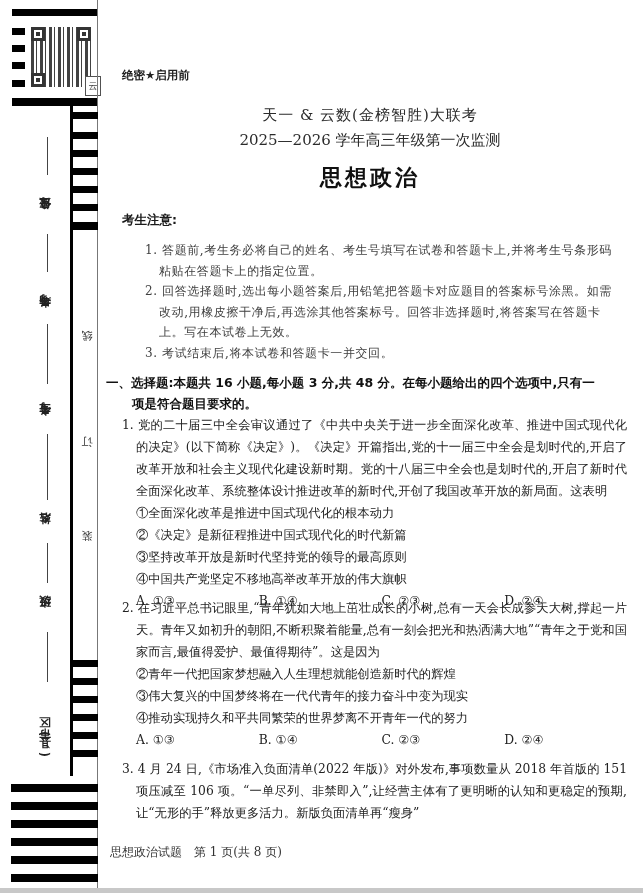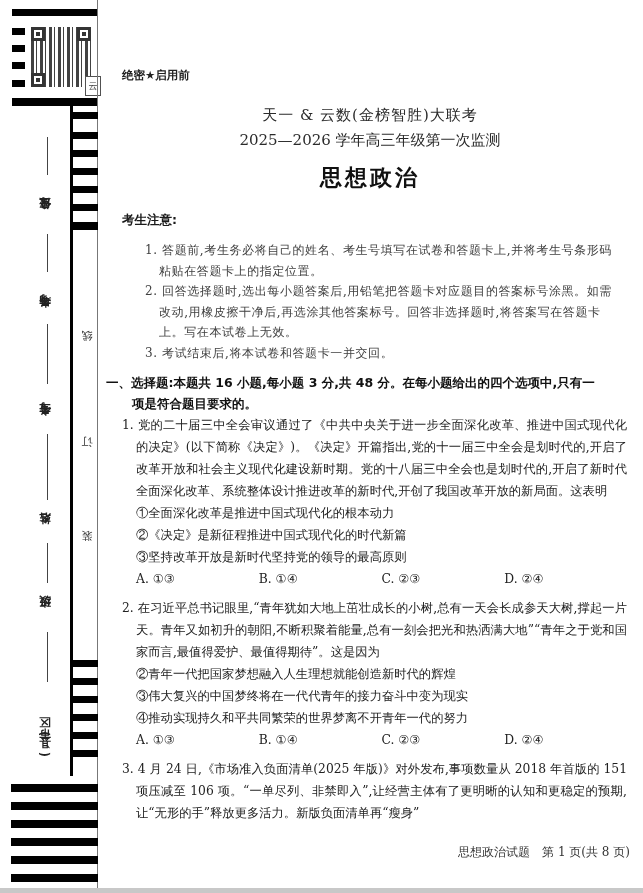--- a/index.html
+++ b/index.html
@@ -66,21 +66,21 @@
     padding-left:26px; text-indent:-26px; box-sizing:border-box;
   }
 
   .q { position:absolute; left:122px; width:505px; font-size:12.3px; line-height:22px; color:#222; }
   .q-stem { padding-left:14px; text-indent:-14px; margin:0; text-align:justify; }
   .q-opt { padding-left:14px; margin:0; }
   .q-choices { display:flex; padding-left:14px; margin:0; }
   .q-choices span { width:130px; }
 
   .footer {
-    position:absolute; left:110px; width:520px; top:844px; text-align:right;
+    position:absolute; left:110px; width:520px; top:844px; text-align:left;
     font-size:12px; color:#333;
   }
 </style>
 </head>
 <body>
 
 <div class="margin">
 
   <div class="bar" style="left:12px;top:9px;width:86px;height:7px;"></div>
 
@@ -159,20 +159,21 @@
   <p class="notice-item">3. 考试结束后,将本试卷和答题卡一并交回。</p>
 </div>
 
 <div class="section-head">一、选择题:本题共 16 小题,每小题 3 分,共 48 分。在每小题给出的四个选项中,只有一项是符合题目要求的。</div>
 
 <div class="q" style="top:414px;">
   <p class="q-stem">1. 党的二十届三中全会审议通过了《中共中央关于进一步全面深化改革、推进中国式现代化的决定》(以下简称《决定》)。《决定》开篇指出,党的十一届三中全会是划时代的,开启了改革开放和社会主义现代化建设新时期。党的十八届三中全会也是划时代的,开启了新时代全面深化改革、系统整体设计推进改革的新时代,开创了我国改革开放的新局面。这表明</p>
   <p class="q-opt">①全面深化改革是推进中国式现代化的根本动力</p>
   <p class="q-opt">②《决定》是新征程推进中国式现代化的时代新篇</p>
   <p class="q-opt">③坚持改革开放是新时代坚持党的领导的最高原则</p>
+  <p class="q-opt">④中国共产党坚定不移地高举改革开放的伟大旗帜</p>
   <p class="q-choices">
     <span>A. ①③</span>
     <span>B. ①④</span>
     <span>C. ②③</span>
     <span>D. ②④</span>
   </p>
 </div>
 
 <div class="q" style="top:597px;">
   <p class="q-stem">2. 在习近平总书记眼里,“青年犹如大地上茁壮成长的小树,总有一天会长成参天大树,撑起一片天。青年又如初升的朝阳,不断积聚着能量,总有一刻会把光和热洒满大地”“青年之于党和国家而言,最值得爱护、最值得期待”。这是因为</p>
@@ -181,18 +182,18 @@
   <p class="q-opt">④推动实现持久和平共同繁荣的世界梦离不开青年一代的努力</p>
   <p class="q-choices">
     <span>A. ①③</span>
     <span>B. ①④</span>
     <span>C. ②③</span>
     <span>D. ②④</span>
   </p>
 </div>
 
 <div class="q" style="top:758px;">
-  <p class="q-stem">3. 4 月 24 日,《市场准入负面清单(2025 年版)》对外发布,事项数量从 2018 年首版的 151 项压减至 106 项。“一单尽列、非禁即入”,让经营主体有了更明晰的认知和更稳定的预期,让“无形的手”释放更多活力。新版负面清单再“瘦身”</p>
+  <p class="q-stem">3. 4 月 24 日,《市场准入负面清单(2022 年版)》对外发布,事项数量从 2018 年首版的 151 项压减至 106 项。“一单尽列、非禁即入”,让经营主体有了更明晰的认知和更稳定的预期,让“无形的手”释放更多活力。新版负面清单再“瘦身”</p>
 </div>
 
 <div class="footer">思想政治试题　第 1 页(共 8 页)</div>
 
 <div class="page-bottom-bar"></div>
 
 </body></html>

